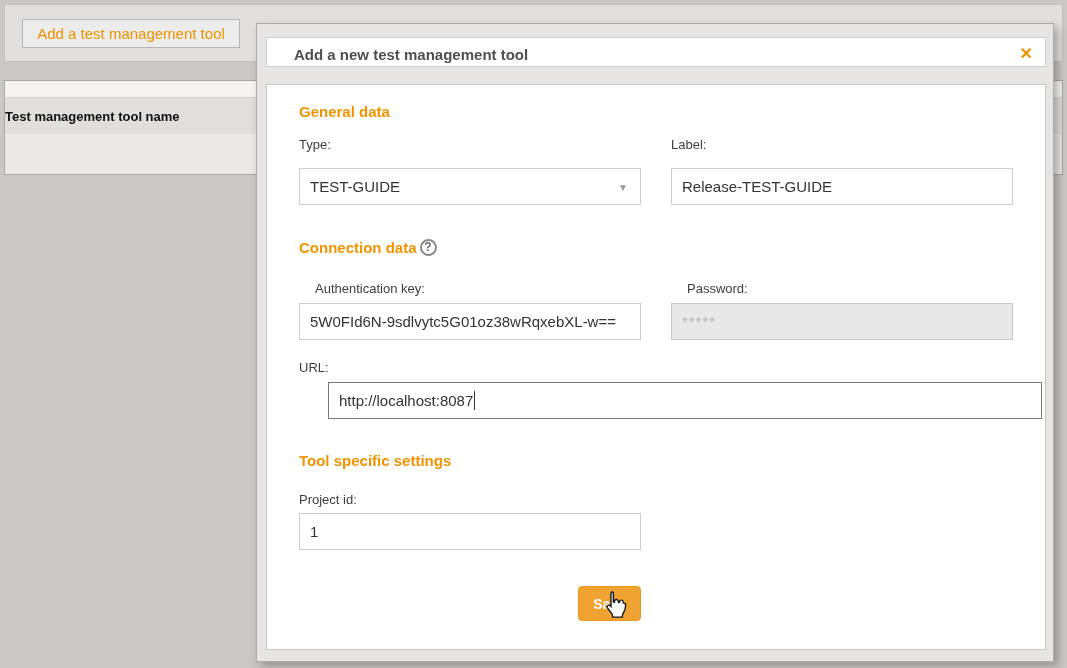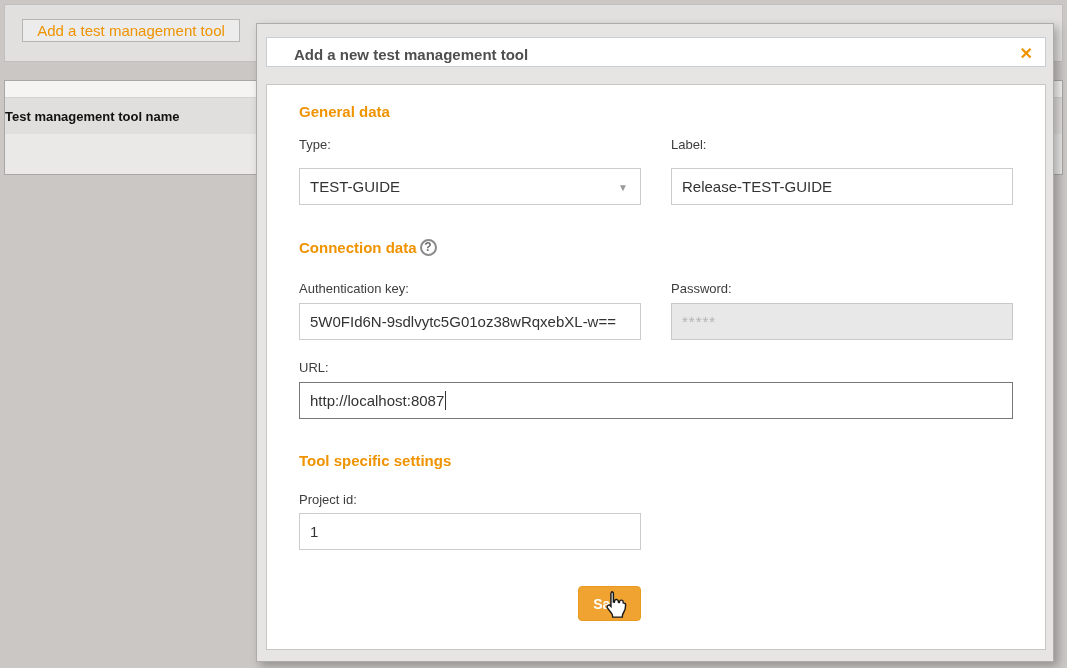--- a/index.html
+++ b/index.html
@@ -8,21 +8,21 @@
     background:#cac7c5;
     font-family:"Liberation Sans", sans-serif;
     -webkit-font-smoothing:antialiased;
   }
   
   .toolbar-panel{
     position:absolute;left:4px;top:4px;right:4px;height:58px;
     background:#e1e0df;border:1px solid #c2c0be;box-sizing:border-box;
   }
   .add-tool-btn{
-    position:absolute;left:17px;top:14px;width:218px;height:23px;
+    position:absolute;left:17px;top:14px;width:218px;height:29px;
     background:#ececec;border:1px solid #b5b5b5;box-sizing:border-box;
     color:#ef9300;font-size:15px;font-family:inherit;
     display:flex;align-items:center;justify-content:center;cursor:pointer;
   }
   .table-panel{
     position:absolute;left:4px;top:80px;right:4px;height:95px;
     background:#f5f4f3;border:1px solid #a9a7a5;box-sizing:border-box;
   }
   .table-header-row{
     position:absolute;left:0;right:0;top:16px;height:37px;
@@ -66,37 +66,37 @@
     width:13px;height:13px;border:2px solid #8a8a8a;border-radius:50%;
     color:#6f6f6f;font-size:12px;font-weight:bold;margin-left:3px;cursor:pointer;
   }
   .row{display:flex;gap:30px;}
   .field{width:342px;}
   .field.full{width:714px;}
   .field label{
     display:block;font-size:13px;color:#3d3d3d;line-height:15px;
     margin:18px 0 16px 0;
   }
-  .field.tight label{margin:25px 0 7px 0;}
+  .field.tight label{margin:25px 0 7px 16px;}
   .field.url label{margin:20px 0 7px 0;}
   .field.pid label{margin:24px 0 6px 0;}
   .tbox,.text-input{
     width:100%;height:37px;box-sizing:border-box;
     border:1px solid #cccccc;background:#fff;
     font-family:inherit;font-size:15px;color:#333;
     padding:0 10px;display:flex;align-items:center;
   }
   .text-input{display:block;line-height:35px;}
   .text-input.disabled{background:#e8e8e8;border-color:#c9c9c9;color:#b3b3b3;letter-spacing:1px;}
   .select-box{position:relative;cursor:pointer;}
   .select-box .arrow{
     position:absolute;right:12px;top:50%;transform:translateY(-50%);
     font-size:10px;color:#9a9a9a;
   }
-  .url-box{border-color:#777777;}
+  .url-box{border-color:#777777;margin-left:29px;}
   .caret{
     display:inline-block;width:1px;height:19px;background:#333;margin-left:1px;
   }
   .save-row{margin-top:36px;}
   .save-btn{
     margin-left:279px;width:63px;height:35px;
     background:#f0a330;border:1px solid #e9991f;border-radius:4px;
     color:#ffffff;font-size:14px;font-weight:bold;font-family:inherit;cursor:pointer;
   }
   .mouse-cursor{position:absolute;left:601px;top:590px;width:27px;height:29px;pointer-events:none;}

